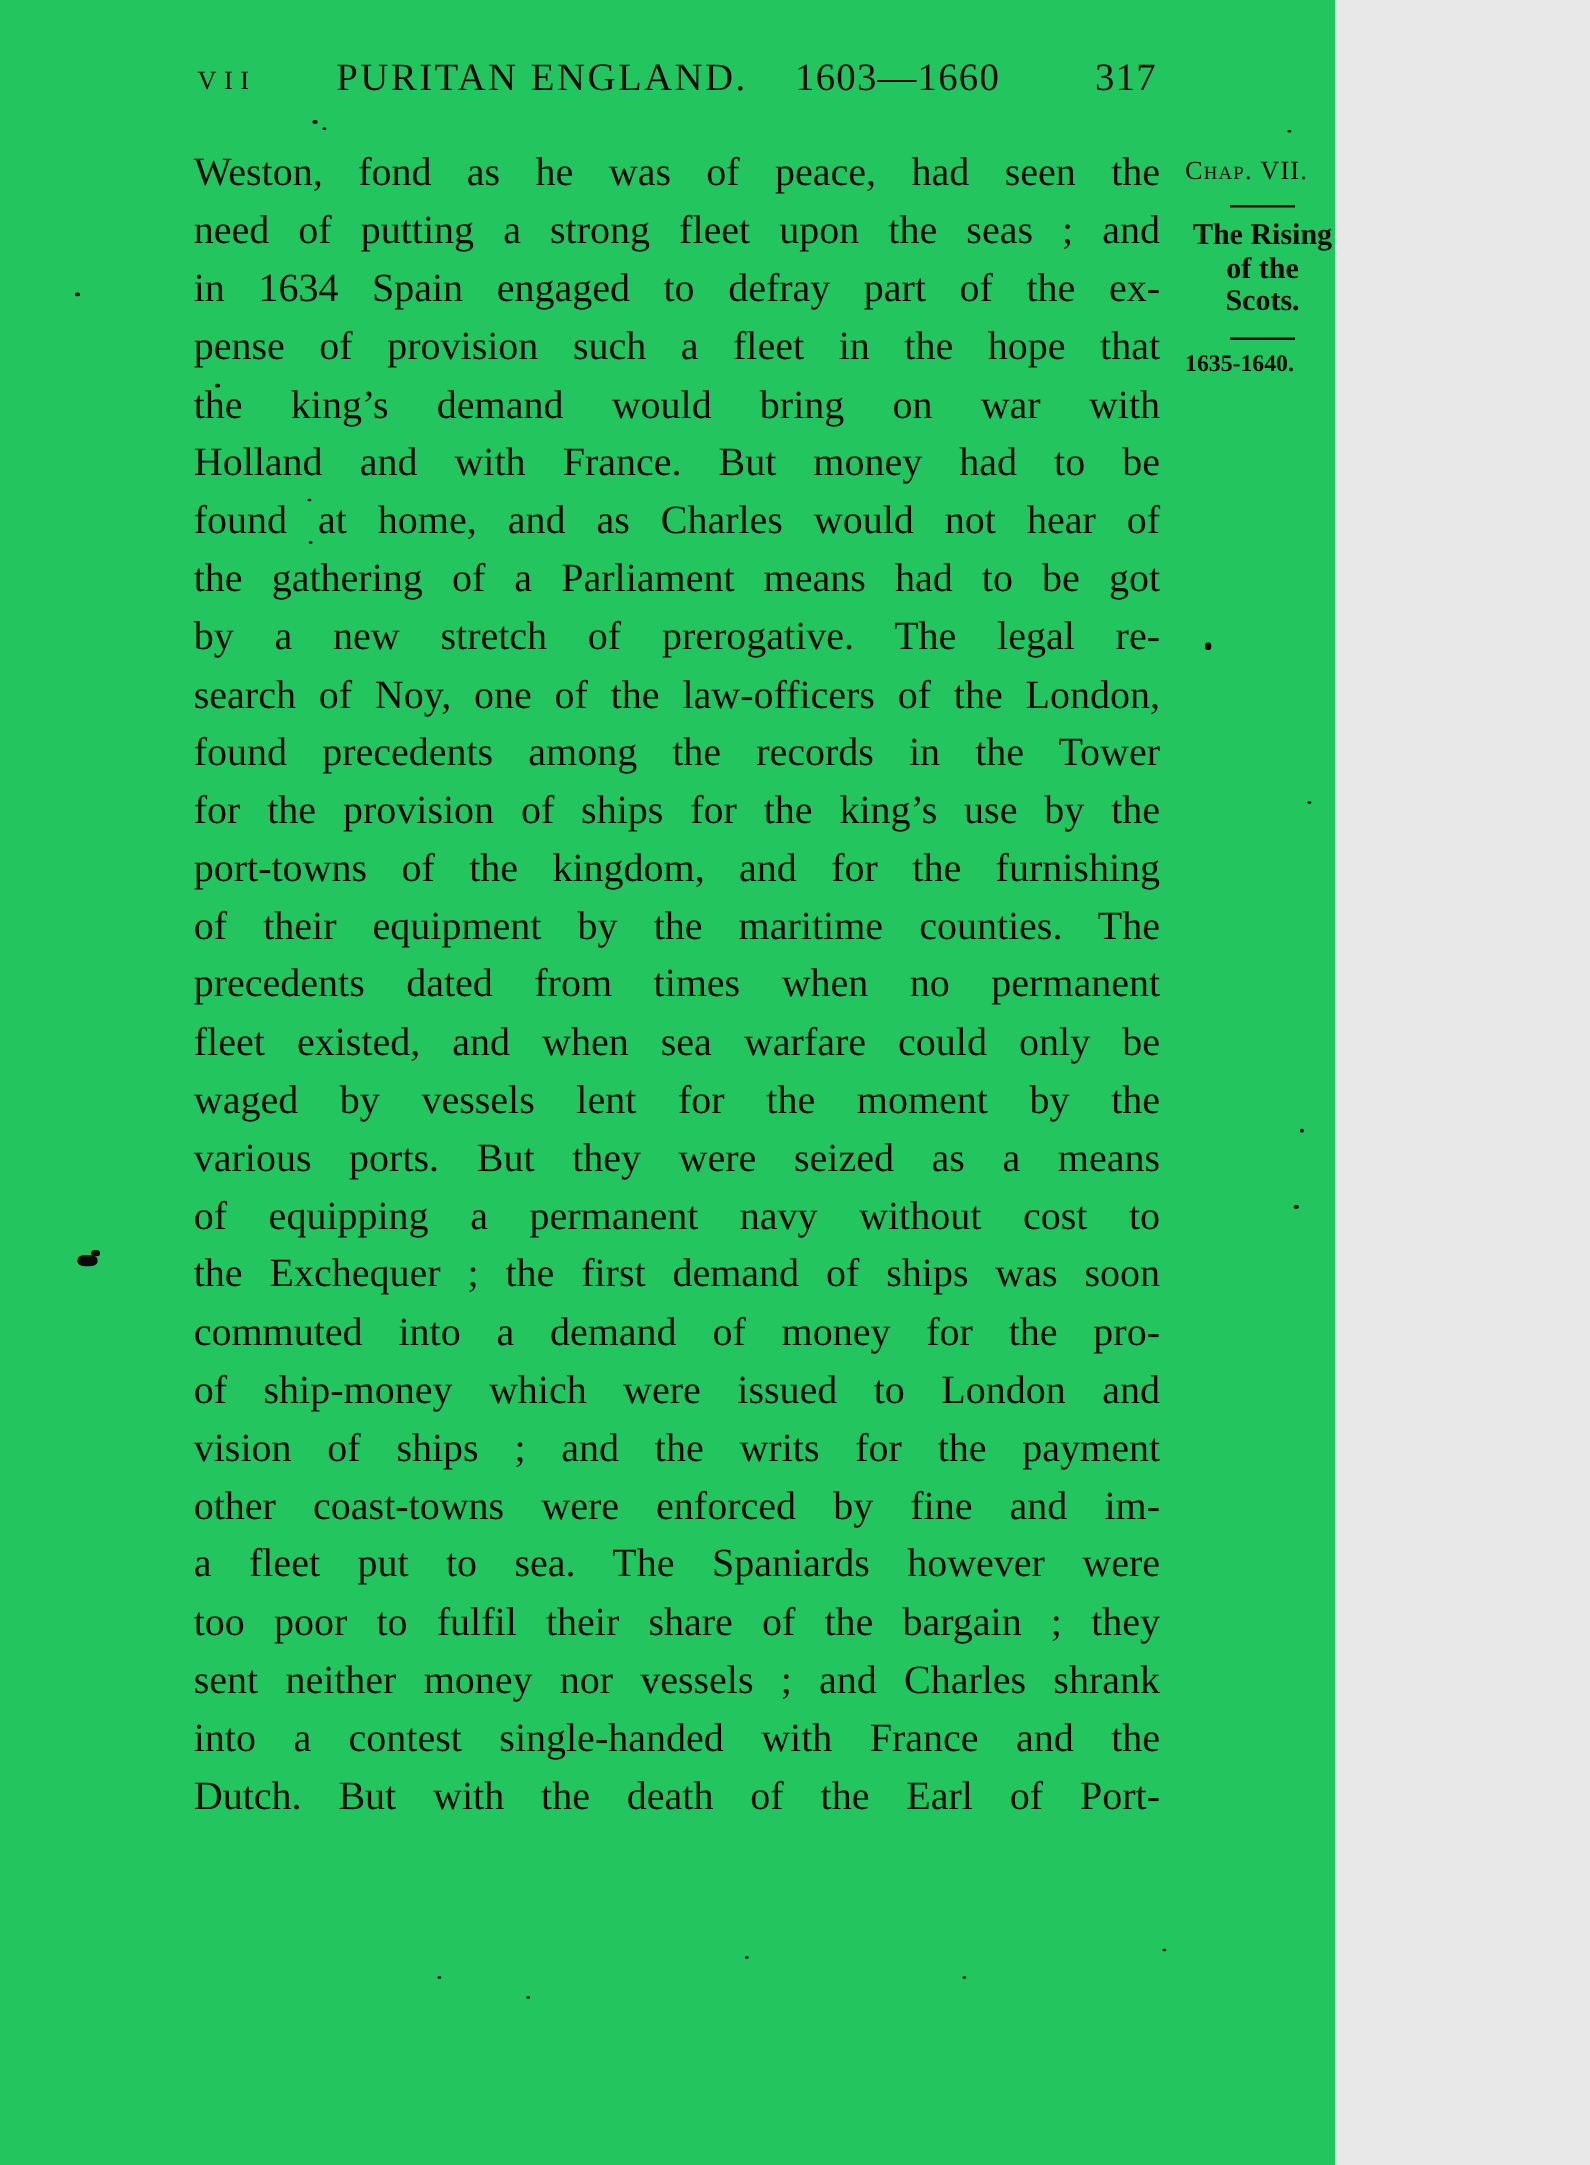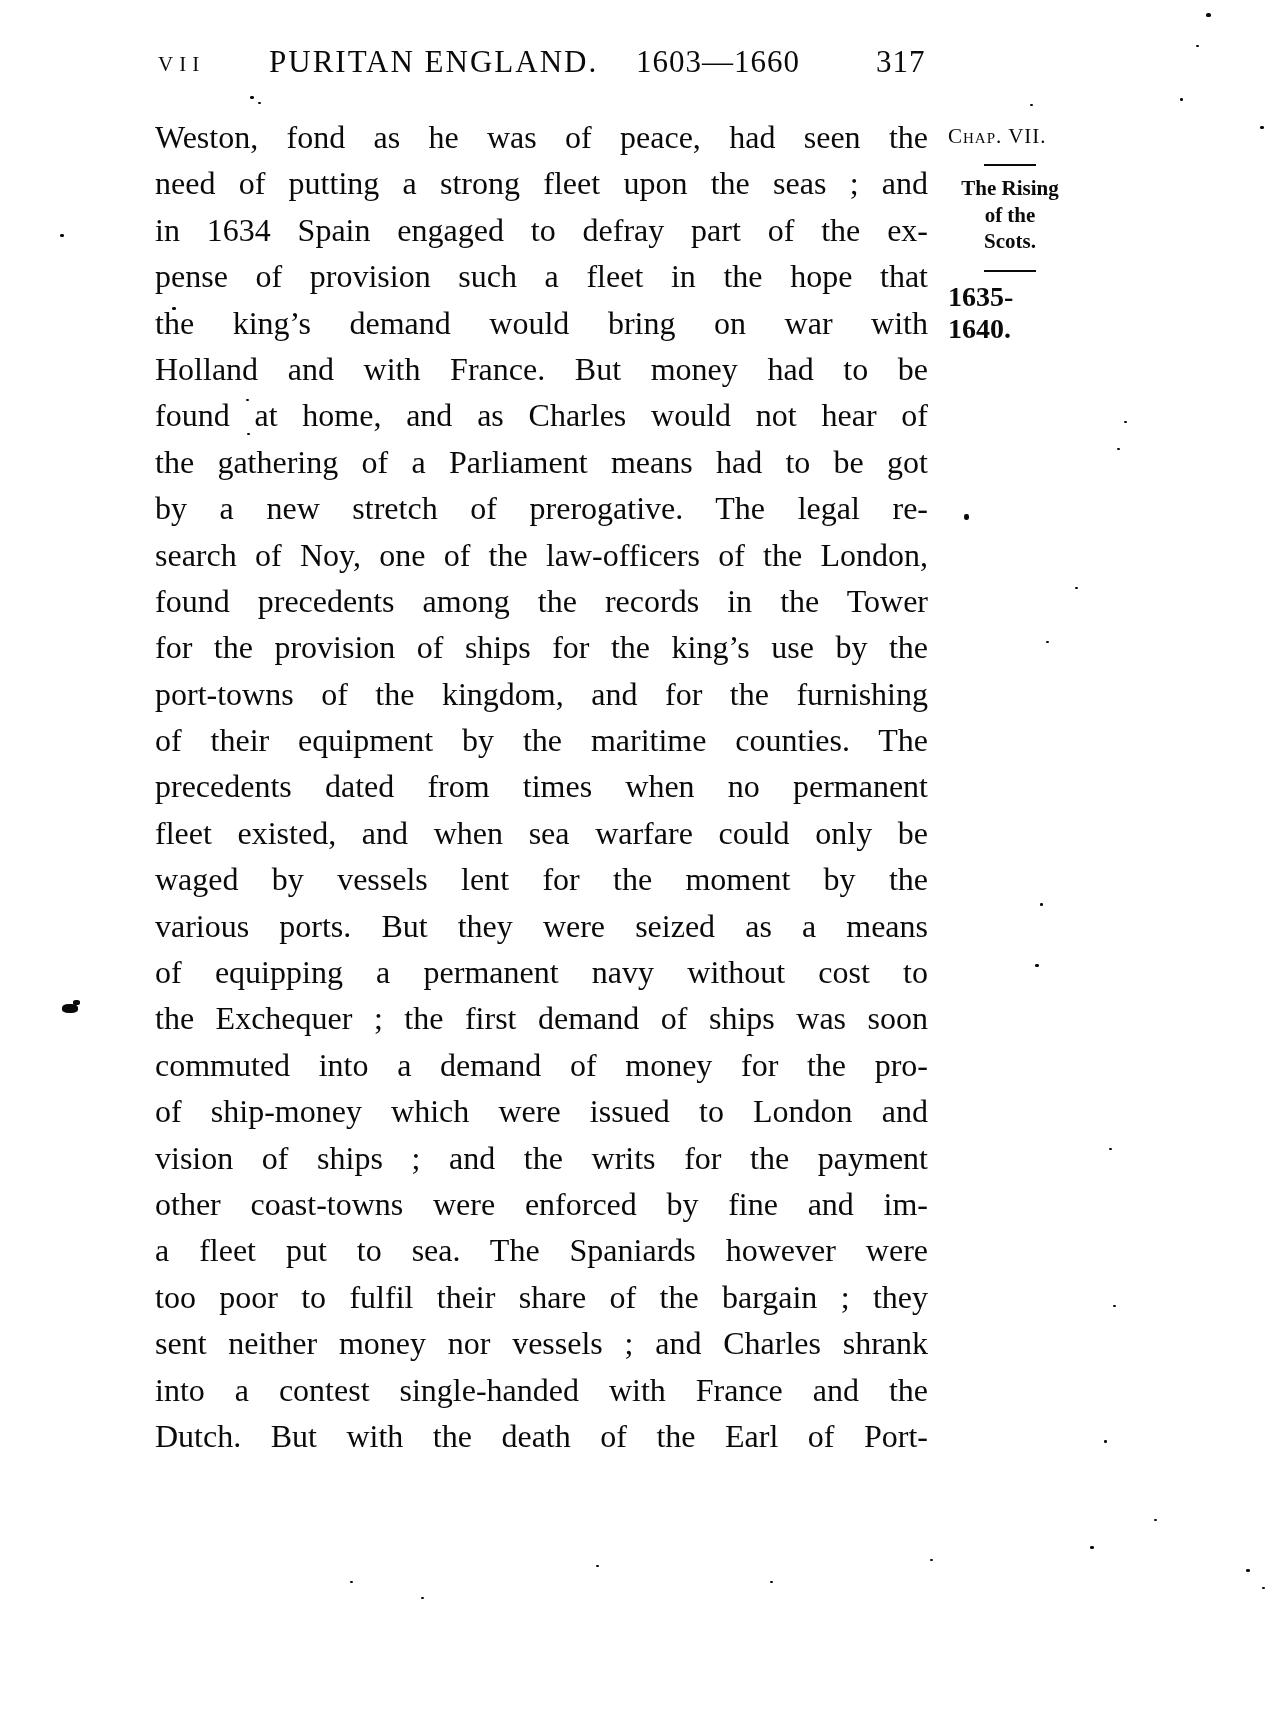--- a/index.html
+++ b/index.html
@@ -1,21 +1,21 @@
 <!DOCTYPE html>
 <html><head>
 <meta charset="utf-8">
 <style>
   * { margin: 0; padding: 0; box-sizing: border-box; }
   html, body { background: #e8e8e8; }
   .page {
     position: relative;
-    width: 1272px;
+    width: 1068px;
     height: 1732px;
-    background: #ffffff;
+    background: #22c55e;
     overflow: hidden;
     font-family: "Liberation Serif", "DejaVu Serif", serif;
     color: #0a0a0a;
   }
   
   .hdr-chap {
     position: absolute; left: 158px; top: 52px;
     font-size: 21px; letter-spacing: 6px; font-variant: small-caps;
   }
   .hdr-title {
@@ -51,24 +51,24 @@
   .margin-chap {
     font-size: 21px; font-variant: small-caps; letter-spacing: 1px;
     text-align: left; padding-left: 4px;
   }
   .margin-rule {
     width: 52px; height: 0;
     border-top: 2px solid #0a0a0a;
     margin: 15px auto 9px auto;
   }
   .margin-note-title {
-    font-weight: bold; font-size: 21px; line-height: 26.5px;
+    font-weight: bold; font-size: 24px; line-height: 26.5px;
   }
   .margin-date {
-    font-weight: bold; font-size: 28px; text-align: left; padding-left: 4px;
+    font-weight: bold; font-size: 19px; text-align: left; padding-left: 4px;
   }
   
   .speck {
     position: absolute; background: #0a0a0a; border-radius: 40%;
   }
 </style>
 </head>
 <body>
 
 <div class="page">

